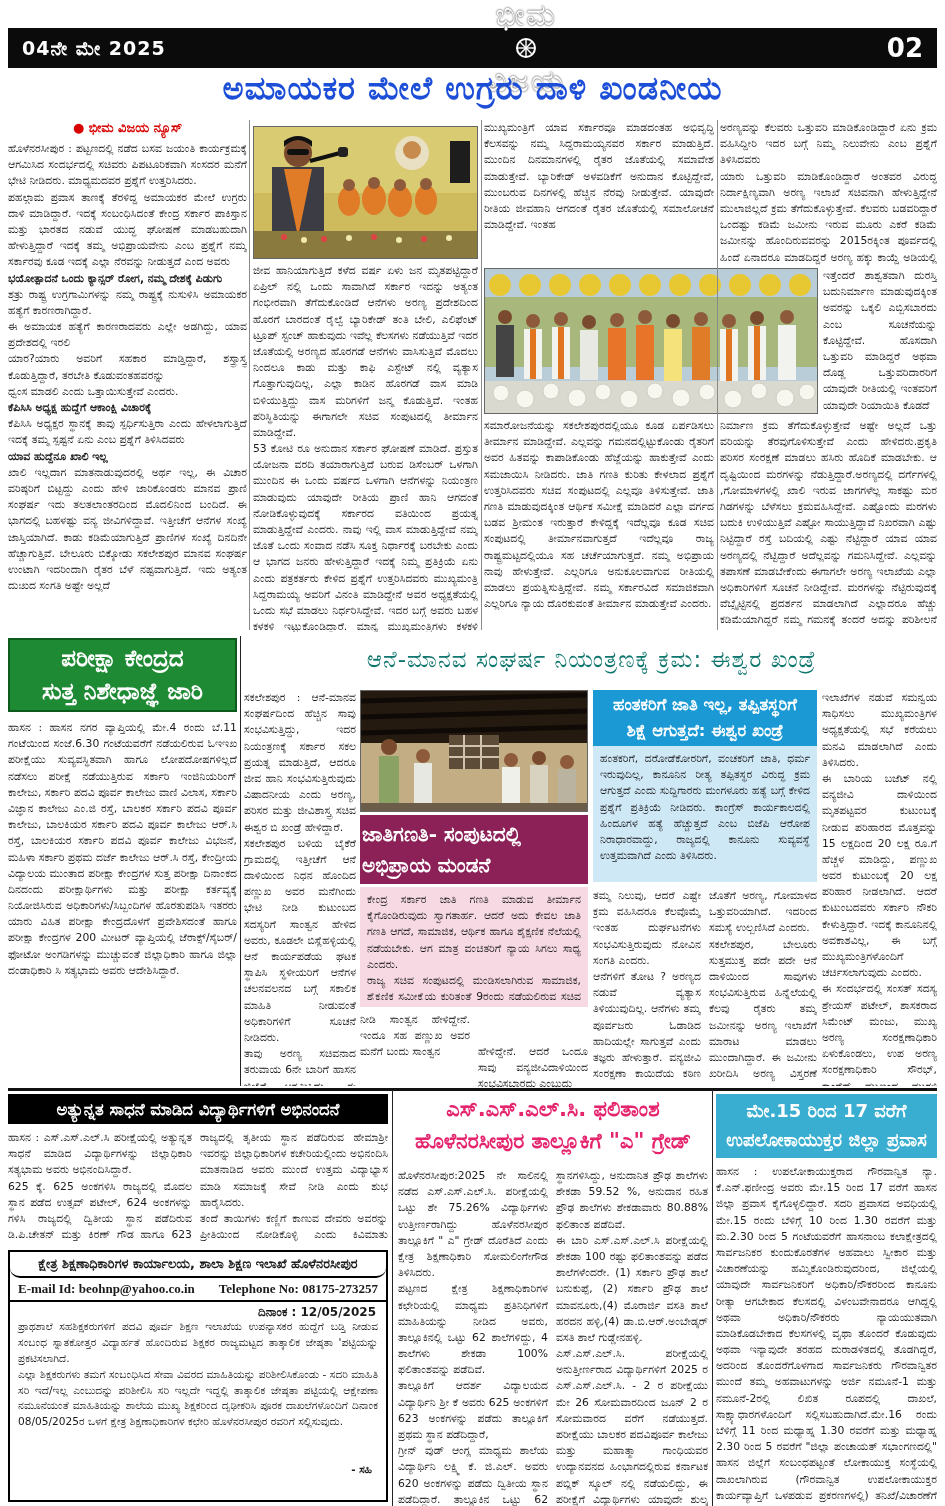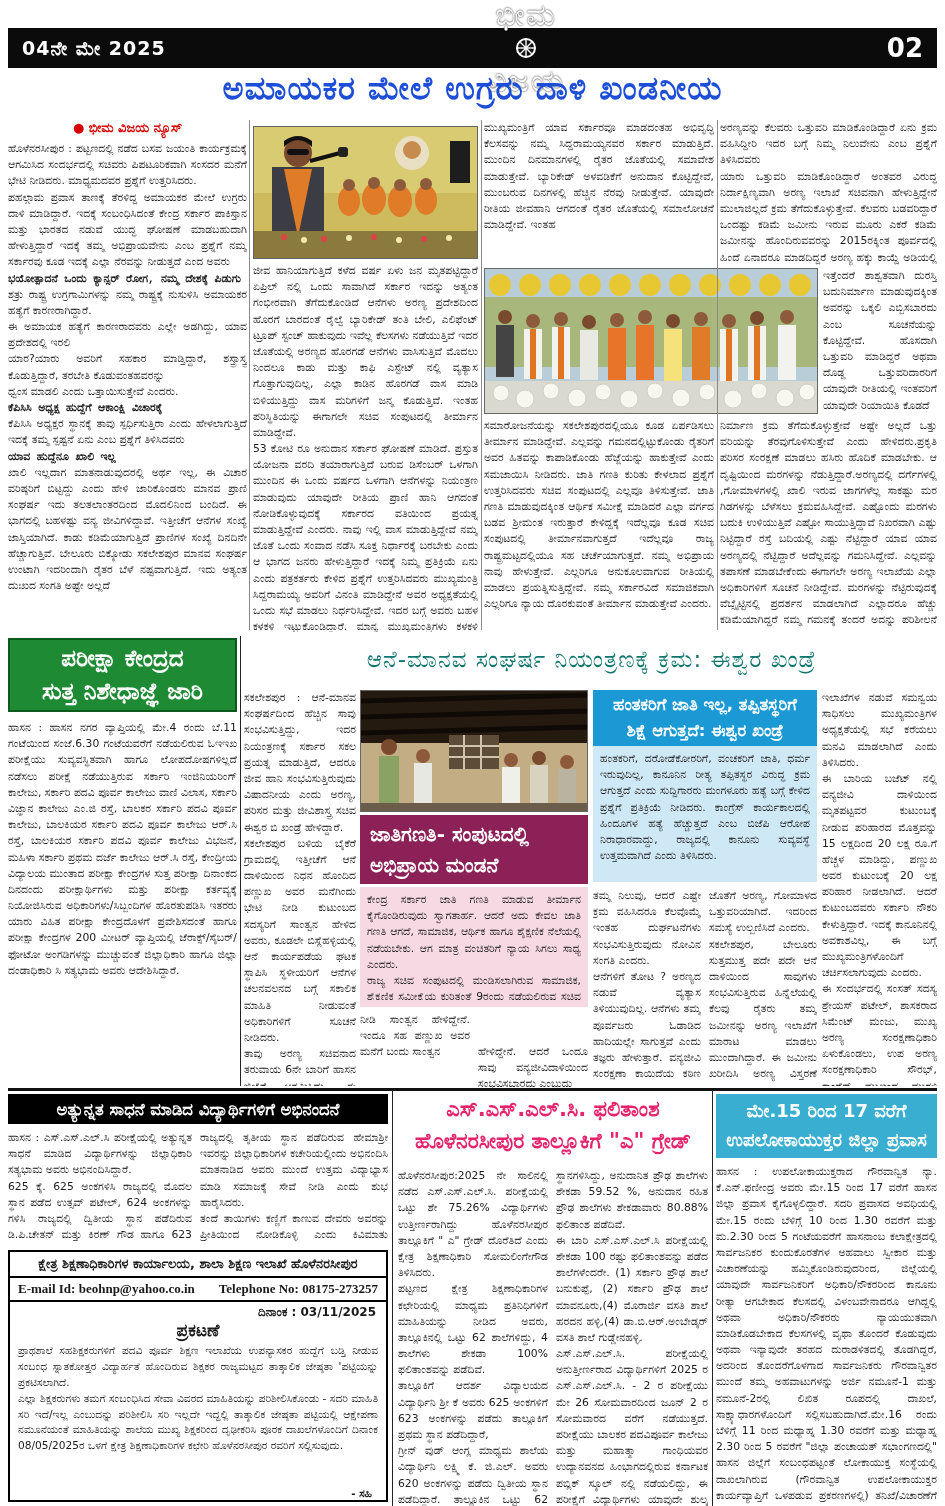--- a/index.html
+++ b/index.html
@@ -11,48 +11,48 @@
           align-items:center;justify-content:space-between;padding:0 14px;box-sizing:border-box;margin-top:12px;}
   .topdate{color:#fff;font-size:19px;font-weight:bold;letter-spacing:1px;}
   .mast{color:#fff;font-size:30px;font-weight:normal;letter-spacing:2px;display:flex;align-items:center;gap:4px;
         text-shadow:0 0 2px #000;flex-direction:column;}
   .pageno{color:#fff;font-size:26px;font-weight:bold;}
   
   .mainhead{left:8px;top:60px;width:929px;height:56px;text-align:center;color:#1d4ed8;
             font-size:32px;font-weight:bold;line-height:56px;letter-spacing:1px;}
   .byline{color:#d60000;font-weight:bold;font-size:13px;text-align:center;margin-bottom:5px;}
   .bt{font-size:10.8px;line-height:1.5;text-align:justify;white-space:pre-line;overflow:hidden;}
-  .btb{font-weight:bold;font-family:Liberation Mono, monospace;}
+  .btb{font-weight:bold;}
   .col{overflow:hidden;}
   .vrule{width:1px;background:#8a8a8a;}
   .vrule2{width:1px;background:#222;}
   .hrule{height:3px;background:#111;}
   
   .greenbox{left:8px;top:638px;width:229px;height:74px;background:#1f8a34;border:2px solid #0d5a1d;
             color:#fff;font-weight:bold;font-size:23px;text-align:center;line-height:1.45;
             display:flex;flex-direction:column;justify-content:center;white-space:pre-line;box-sizing:border-box;}
   .bluehead{left:246px;top:634px;width:691px;height:50px;color:#0f766e;font-size:23px;font-weight:normal;
             text-align:center;line-height:50px;letter-spacing:1px;}
   .maroonbox{left:360px;top:815px;width:228px;height:69px;background:#8c2157;color:#fff;font-weight:bold;
-             font-size:20px;line-height:1.55;padding:4px 10px;box-sizing:border-box;white-space:pre-line;}
+             font-size:20px;line-height:1.55;padding:4px 2px;box-sizing:border-box;white-space:pre-line;}
   .pinkbox{left:360px;top:887px;width:228px;height:120px;background:#f6d9e2;padding:5px 7px;box-sizing:border-box;}
   .bboxtitle{left:593px;top:690px;width:224px;height:56px;background:#1a99d5;color:#fff;font-weight:bold;
              font-size:16.5px;text-align:center;display:flex;flex-direction:column;justify-content:center;
              white-space:pre-line;line-height:1.55;}
   .bboxbody{left:593px;top:746px;width:224px;height:136px;background:#cfe8f6;padding:5px 7px;box-sizing:border-box;}
   
   .blackbar{left:8px;top:1094px;width:380px;height:30px;background:#000;color:#fff;font-weight:bold;
             font-size:16.5px;text-align:center;line-height:30px;border:1px solid #000;box-sizing:border-box;}
   .magentahead{left:398px;top:1094px;width:310px;height:66px;color:#e5246e;font-size:21px;font-weight:bold;
                text-align:center;line-height:1.5;white-space:pre-line;}
   .cyanbox{left:716px;top:1094px;width:221px;height:64px;background:#39aed0;color:#fff;font-weight:bold;
            font-size:18px;text-align:center;display:flex;flex-direction:column;justify-content:center;
            white-space:pre-line;line-height:1.6;}
   .noticebox{left:8px;top:1250px;width:380px;height:252px;border:2px solid #000;box-sizing:border-box;}
-  .nhead{border-bottom:2px solid #000;font-weight:bold;font-size:12.8px;text-align:center;padding:4px 2px;}
+  .nhead{border-bottom:2px solid #000;font-weight:bold;font-size:12.8px;text-align:center;padding:4px 2px;border-radius:10px;}
   .nmail{border-bottom:2px solid #000;font-family:"Liberation Serif",serif;font-weight:bold;font-size:13px;
          display:flex;justify-content:space-between;padding:3px 8px;}
   .ndate{text-align:right;font-weight:bold;font-size:12px;padding:3px 10px 0 0;}
   .ntitle{text-align:center;font-weight:bold;font-size:17px;margin:1px 0 3px 0;}
   .nbody{font-size:10.6px;line-height:1.5;text-align:justify;padding:0 8px;white-space:pre-line;}
   .nsig{text-align:right;font-size:10.5px;font-weight:bold;padding-right:14px;line-height:1.4;white-space:pre-line;}
   .photo{border:1px solid #666;box-sizing:border-box;}
 </style>
 </head>
 <body>
@@ -320,22 +320,21 @@
 625 ಕ್ಕೆ. 625 ಅಂಕಗಳಿಸಿ ರಾಜ್ಯದಲ್ಲಿ ಮೊದಲ ಸ್ಥಾನ ಪಡೆದ ಉತ್ಸವ್ ಪಟೇಲ್, 624 ಅಂಕಗಳನ್ನು ಗಳಿಸಿ ರಾಜ್ಯದಲ್ಲಿ ದ್ವಿತೀಯ ಸ್ಥಾನ ಪಡೆದಿರುವ ಡಿ.ಪಿ.ಚೇತನ್ ಮತ್ತು ಕಿರಣ್ ಗೌಡ ಹಾಗೂ 623 ಅಂಕಗಳನ್ನು ಗಳಿಸಿ</div>
   <div class="abs col bt" style="left:200px;top:1130px;width:188px;height:114px;">ರಾಜ್ಯದಲ್ಲಿ ತೃತೀಯ ಸ್ಥಾನ ಪಡೆದಿರುವ ಹೇಮಾಶ್ರೀ ಇವರನ್ನು ಜಿಲ್ಲಾಧಿಕಾರಿಗಳ ಕಚೇರಿಯಲ್ಲಿಂದು ಅಭಿನಂದಿಸಿ ಮಾತನಾಡಿದ ಅವರು ಮುಂದೆ ಉತ್ತಮ ವಿದ್ಯಾಭ್ಯಾಸ ಮಾಡಿ ಸಮಾಜಕ್ಕೆ ಸೇವೆ ನೀಡಿ ಎಂದು ಶುಭ ಹಾರೈಸಿದರು.
 ತಂದೆ ತಾಯಿಗಳು ಕಣ್ಣಿಗೆ ಕಾಣುವ ದೇವರು ಅವರನ್ನು ಪ್ರೀತಿಯಿಂದ ನೋಡಿಕೊಳ್ಳಿ ಎಂದು ಕಿವಿಮಾತು ಹೇಳಿದರು.</div>
 
   <div class="abs noticebox">
     <div class="nhead">ಕ್ಷೇತ್ರ ಶಿಕ್ಷಣಾಧಿಕಾರಿಗಳ ಕಾರ್ಯಾಲಯ, ಶಾಲಾ ಶಿಕ್ಷಣ ಇಲಾಖೆ ಹೊಳೆನರಸೀಪುರ</div>
     <div class="nmail">
       <span>E-mail Id: beohnp@yahoo.co.in</span>
       <span>Telephone No: 08175-273257</span>
     </div>
-    <div class="ndate">ದಿನಾಂಕ : 03/11/2025</div>
-    <div class="ntitle">ಪ್ರಕಟಣೆ</div>
+    <div class="ndate">ದಿನಾಂಕ : 12/05/2025</div>
     <div class="nbody" style="height:128px;overflow:hidden;">ಪ್ರಾಥಶಾಲೆ ಸಹಶಿಕ್ಷಕರುಗಳಿಗೆ ಪದವಿ ಪೂರ್ವ ಶಿಕ್ಷಣ ಇಲಾಖೆಯ ಉಪನ್ಯಾಸಕರ ಹುದ್ದೆಗೆ ಬಡ್ತಿ ನೀಡುವ ಸಂಬಂಧ ಸ್ನಾತಕೋತ್ತರ ವಿದ್ಯಾರ್ಹತೆ ಹೊಂದಿರುವ ಶಿಕ್ಷಕರ ರಾಜ್ಯಮಟ್ಟದ ತಾತ್ಕಾಲಿಕ ಜೇಷ್ಠತಾ 'ಪಟ್ಟಿಯನ್ನು ಪ್ರಕಟಿಸಲಾಗಿದೆ.
 ಎಲ್ಲಾ ಶಿಕ್ಷಕರುಗಳು ತಮಗೆ ಸಂಬಂಧಿಸಿದ ಸೇವಾ ವಿವರದ ಮಾಹಿತಿಯನ್ನು ಪರಿಶೀಲಿಸಿಕೊಂಡು - ಸದರಿ ಮಾಹಿತಿ ಸರಿ ಇದೆ/ಇಲ್ಲ ಎಂಬುದನ್ನು ಪರಿಶೀಲಿಸಿ ಸರಿ ಇಲ್ಲದೇ ಇದ್ದಲ್ಲಿ ತಾತ್ಕಾಲಿಕ ಜೇಷ್ಠತಾ ಪಟ್ಟಿಯಲ್ಲಿ ಆಕ್ಷೇಪಣಾ ನಮೂನೆಯಂತೆ ಮಾಹಿತಿಯನ್ನು ಶಾಲೆಯ ಮುಖ್ಯ ಶಿಕ್ಷಕರಿಂದ ದೃಢೀಕರಿಸಿ ಪೂರಕ ದಾಖಲೆಗಳೊಂದಿಗೆ ದಿನಾಂಕ 08/05/2025ರ ಒಳಗೆ ಕ್ಷೇತ್ರ ಶಿಕ್ಷಣಾಧಿಕಾರಿಗಳ ಕಛೇರಿ ಹೊಳೆನರಸೀಪುರ ರವರಿಗೆ ಸಲ್ಲಿಸುವುದು.</div>
     <div class="nsig">
       <span>- ಸಹಿ</span><br>
       
     </div>
   </div>
 
   <div class="abs vrule2" style="left:392px;top:1090px;height:416px;"></div>
 

